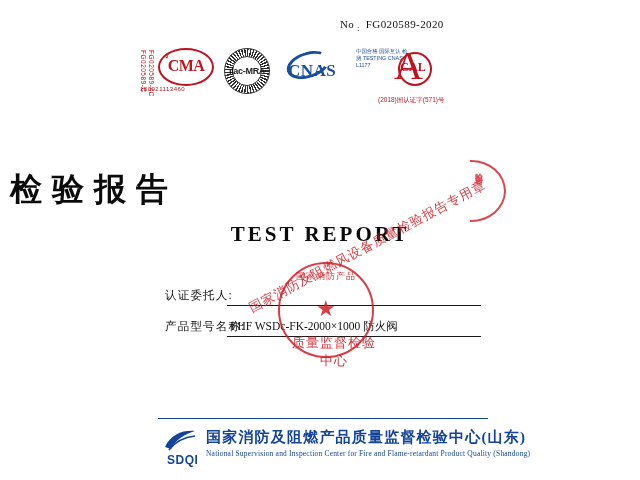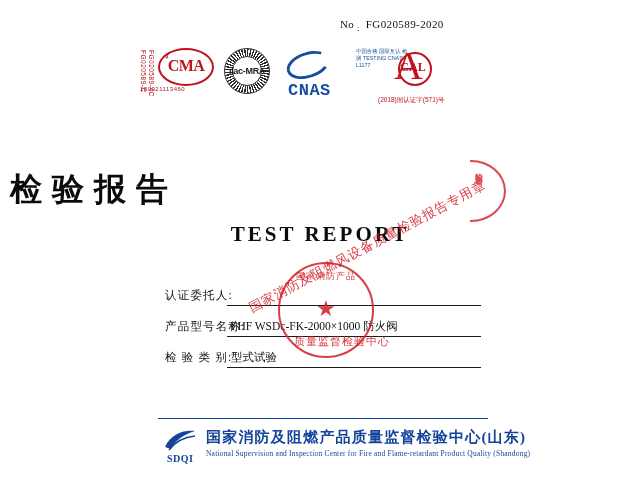--- a/index.html
+++ b/index.html
@@ -153,26 +153,26 @@
     height: 26px;
     border: 3px solid #1a4fa0;
     border-radius: 50%;
     border-right-color: transparent;
     transform: rotate(-18deg);
     box-sizing: border-box;
   }
   .cnas .word {
     position: absolute;
     left: 2px;
-    top: 29px;
+    top: 9px;
     font-size: 17px;
     font-weight: bold;
     color: #1a4fa0;
     letter-spacing: 0.5px;
-    font-family: Liberation Mono, monospace;
+    font-family: Liberation Serif, serif;
   }
   .cnas-text {
     position: absolute;
     left: 216px;
     top: 0px;
     width: 54px;
     font-size: 5.4px;
     line-height: 7px;
     color: #1a4fa0;
     font-family: "Liberation Sans", sans-serif;
@@ -319,24 +319,24 @@
     width: 96px;
     text-align: center;
     font-size: 9px;
     color: #d21b24;
     opacity: 0.9;
     letter-spacing: 1px;
     font-family: Liberation Sans, sans-serif;
   }
   .seal .arc-bottom {
     position: absolute;
-    left: 16px; top: 72px;
+    left: 8px; top: 72px;
     width: 96px;
     text-align: center;
-    font-size: 11px;
+    font-size: 13px;
     color: #d21b24;
     opacity: 0.9;
     letter-spacing: 1px;
     font-family: "Liberation Serif", serif;
   }
 
   
   .diag-stamp {
     position: absolute;
     left: 250px;
@@ -406,25 +406,25 @@
   }
   .sdqi-logo .mark {
     position: absolute;
     left: 0; top: 0;
     width: 34px; height: 24px;
   }
   .sdqi-logo .word {
     position: absolute;
     left: 4px;
     top: 25px;
-    font-size: 10px;
+    font-size: 12px;
     font-weight: bold;
     color: #13449a;
     letter-spacing: 0.5px;
-    font-family: Liberation Serif, serif;
+    font-family: Liberation Sans, sans-serif;
   }
   .footer-cn {
     position: absolute;
     left: 206px;
     top: 10px;
     font-size: 15px;
     font-weight: bold;
     color: #13449a;
     letter-spacing: 1.2px;
     font-family: "Liberation Serif", serif;
@@ -485,25 +485,20 @@
   <div class="title-en">TEST REPORT</div>
 
   <div class="fields">
     <div class="field-row">
       <span class="field-label">认证委托人:</span>
       <div class="field-rule"></div>
     </div>
     <div class="field-row">
       <span class="field-label">产品型号名称:</span>
       <span class="field-value">FHF WSDc-FK-2000×1000 防火阀</span>
-      <div class="field-rule"></div>
-    </div>
-    <div class="field-row">
-      <span class="field-label">检 验 类 别:</span>
-      <span class="field-value">型式试验</span>
       <div class="field-rule"></div>
     </div>
   </div>
 
   <div class="seal">
     <div class="ring"></div>
     <div class="arc-top">国家消防产品</div>
     <div class="star">★</div>
     <div class="arc-bottom">质量监督检验中心</div>
   </div>

